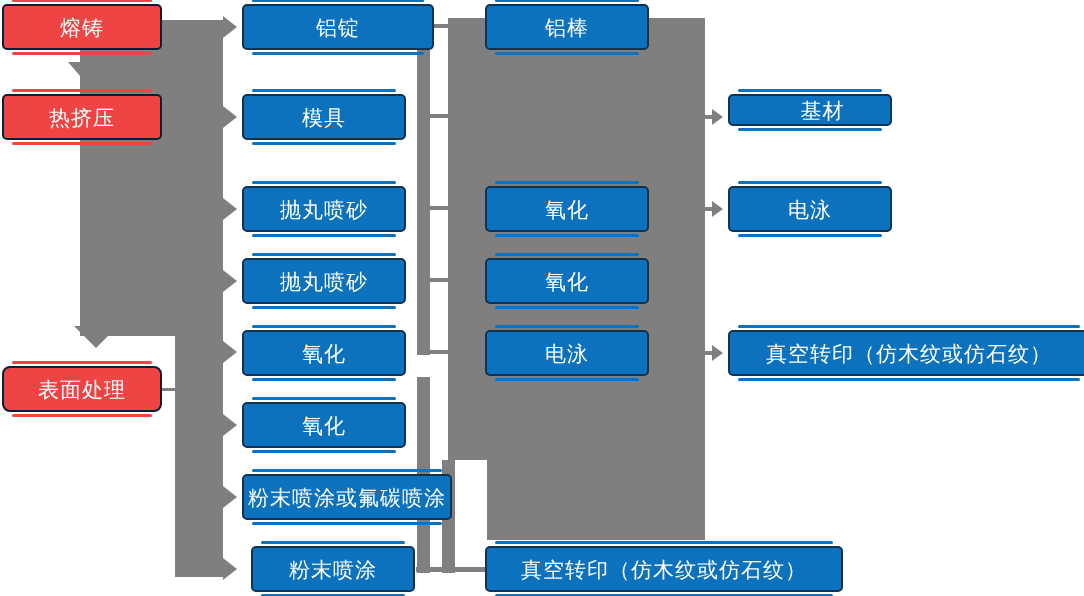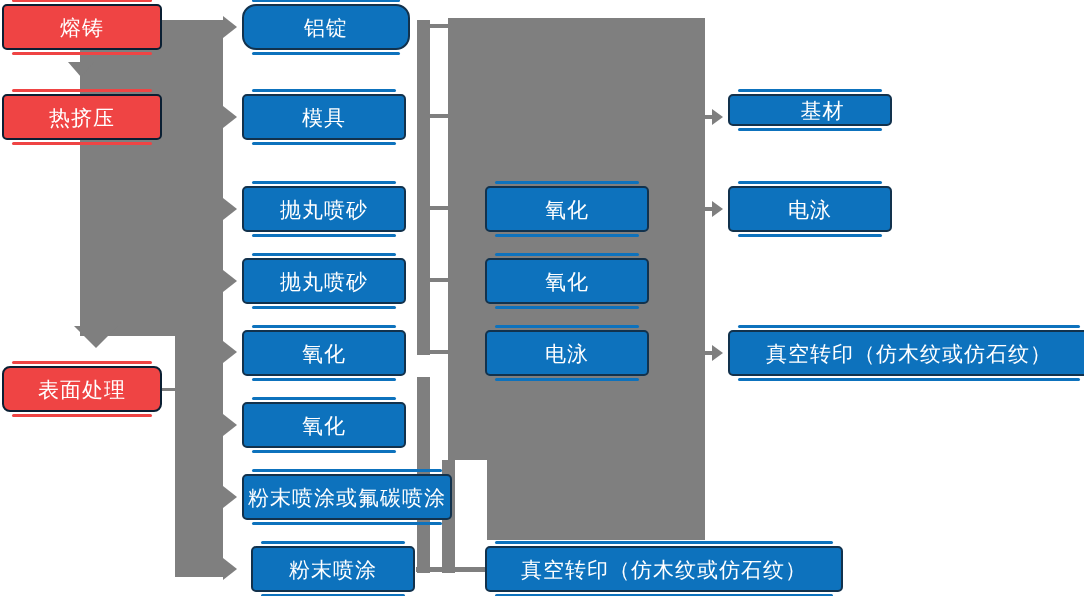--- a/index.html
+++ b/index.html
@@ -59,28 +59,29 @@
     <div class="tri right-big" style="left: 223px; top: 486px;"></div>
     <div class="tri right-big" style="left: 223px; top: 558px;"></div>
     <div class="tri right-small" style="left: 712px; top: 109px;"></div>
     <div class="tri right-small" style="left: 712px; top: 201px;"></div>
     <div class="tri right-small" style="left: 712px; top: 345px;"></div>
     <div class="tri down1" style="left: 68px; top: 62px;"></div>
     <div class="tri down2" style="left: 74px; top: 326px;"></div>
     <div class="node dark" style="left: 2px; top: 4px; width: 160px; height: 46px;">熔铸</div>
     <div class="node dark" style="left: 2px; top: 94px; width: 160px; height: 46px;">热挤压</div>
     <div class="node dark" style="left: 2px; top: 366px; width: 160px; height: 46px; border-radius: 8px;">表面处理</div>
-    <div class="node" style="left: 242px; top: 4px; width: 168px; height: 46px; border-radius: 14px;">铝锭</div>
+    <div class="node" style="left: 242px; top: 4px; width: 192px; height: 46px;">铝锭</div>
     <div class="node" style="left: 242px; top: 94px; width: 164px; height: 46px;">模具</div>
     <div class="node" style="left: 242px; top: 186px; width: 164px; height: 46px;">抛丸喷砂</div>
     <div class="node" style="left: 242px; top: 258px; width: 164px; height: 46px;">抛丸喷砂</div>
     <div class="node" style="left: 242px; top: 330px; width: 164px; height: 46px;">氧化</div>
     <div class="node" style="left: 242px; top: 402px; width: 164px; height: 46px;">氧化</div>
     <div class="node" style="left: 242px; top: 474px; width: 210px; height: 46px;">粉末喷涂或氟碳喷涂</div>
     <div class="node" style="left: 242px; top: 546px; width: 164px; height: 46px; margin-left: 9px;">粉末喷涂</div>
+    <div class="node" style="left: 485px; top: 4px; width: 164px; height: 46px;">铝棒</div>
     <div class="node" style="left: 485px; top: 186px; width: 164px; height: 46px;">氧化</div>
     <div class="node" style="left: 485px; top: 258px; width: 164px; height: 46px;">氧化</div>
     <div class="node" style="left: 485px; top: 330px; width: 164px; height: 46px;">电泳</div>
     <div class="node" style="left: 485px; top: 546px; width: 358px; height: 46px;">真空转印（仿木纹或仿石纹）</div>
     <div class="node" style="left: 728px; top: 94px; width: 164px; height: 32px; padding-left: 25px;">基材</div>
     <div class="node" style="left: 728px; top: 186px; width: 164px; height: 46px;">电泳</div>
     <div class="node" style="left: 728px; top: 330px; width: 362px; height: 46px;">真空转印（仿木纹或仿石纹）</div>
   </div>
 
 </body></html>

